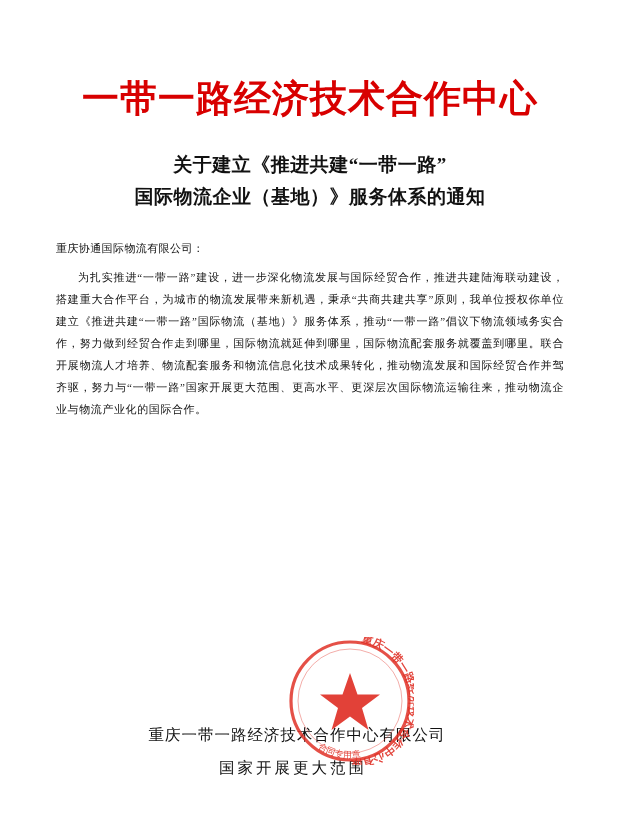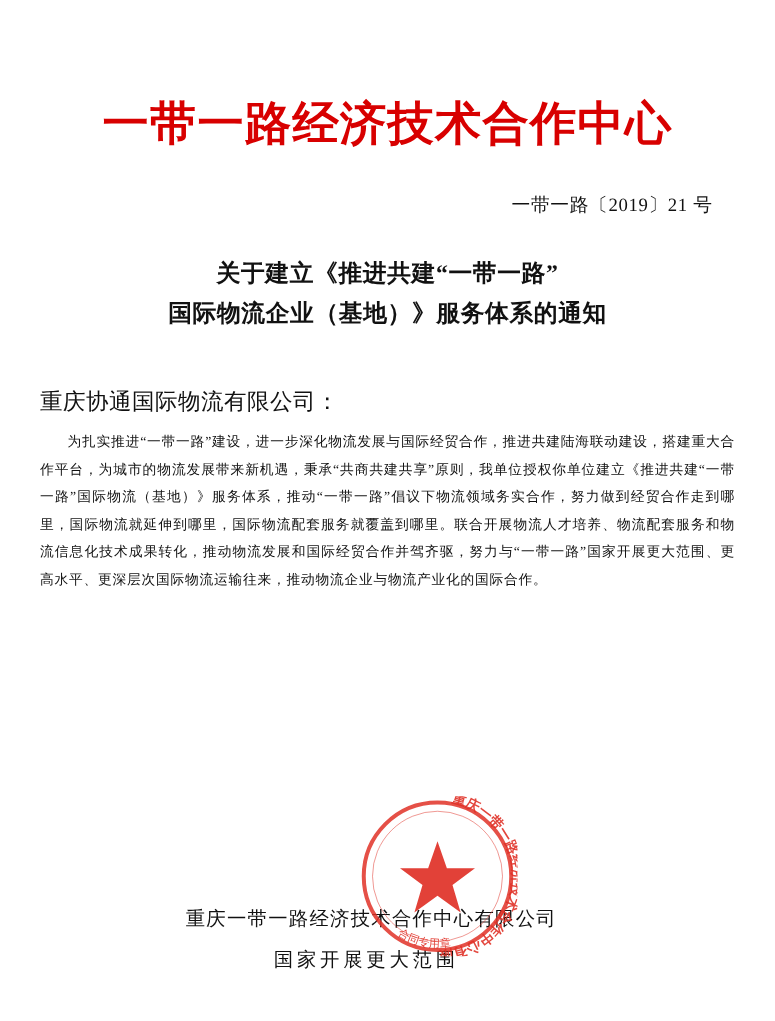--- a/index.html
+++ b/index.html
@@ -13,21 +13,21 @@
     font-family: "Liberation Serif", "DejaVu Serif", serif;
     color: #111;
     overflow: hidden;
     position: relative;
   }
   .page {
     position: relative;
     width: 620px;
     height: 817px;
     box-sizing: border-box;
-    padding: 0 32px;
+    padding: 0 56px;
   }
 
   
   .letterhead {
     text-align: center;
     color: #d80000;
     font-family: "DejaVu Serif", "Liberation Serif", serif;
     font-weight: bold;
     font-size: 37px;
     letter-spacing: 1px;
@@ -49,22 +49,22 @@
     text-align: center;
     margin-top: 30px;
     font-size: 19px;
     font-weight: bold;
     line-height: 1.7;
     letter-spacing: 0.5px;
   }
   .title-line { display: block; }
 
   .recipient {
-    margin-top: 41px;
-    font-size: 18px;
+    margin-top: 28px;
+    font-size: 11px;
     letter-spacing: 0.4px;
   }
 
   .body-text {
     margin-top: 10px;
     font-size: 11px;
     line-height: 2.0;
     text-align: justify;
     text-justify: inter-ideograph;
     letter-spacing: 0.6px;
@@ -117,21 +117,20 @@
     fill: #e03127;
   }
 </style>
 </head>
 <body>
 
 <div class="page">
 
   <div class="letterhead">一带一路经济技术合作中心</div>
 
-  <div class="doc-number">一带一路〔2019〕21 号</div>
 
   <div class="title-block">
     <span class="title-line">关于建立《推进共建“一带一路”</span>
     <span class="title-line">国际物流企业（基地）》服务体系的通知</span>
   </div>
 
   <div class="recipient">重庆协通国际物流有限公司：</div>
 
   <div class="body-text">
     <p>为扎实推进“一带一路”建设，进一步深化物流发展与国际经贸合作，推进共建陆海联动建设，搭建重大合作平台，为城市的物流发展带来新机遇，秉承“共商共建共享”原则，我单位授权你单位建立《推进共建“一带一路”国际物流（基地）》服务体系，推动“一带一路”倡议下物流领域务实合作，努力做到经贸合作走到哪里，国际物流就延伸到哪里，国际物流配套服务就覆盖到哪里。联合开展物流人才培养、物流配套服务和物流信息化技术成果转化，推动物流发展和国际经贸合作并驾齐驱，努力与“一带一路”国家开展更大范围、更高水平、更深层次国际物流运输往来，推动物流企业与物流产业化的国际合作。</p>

